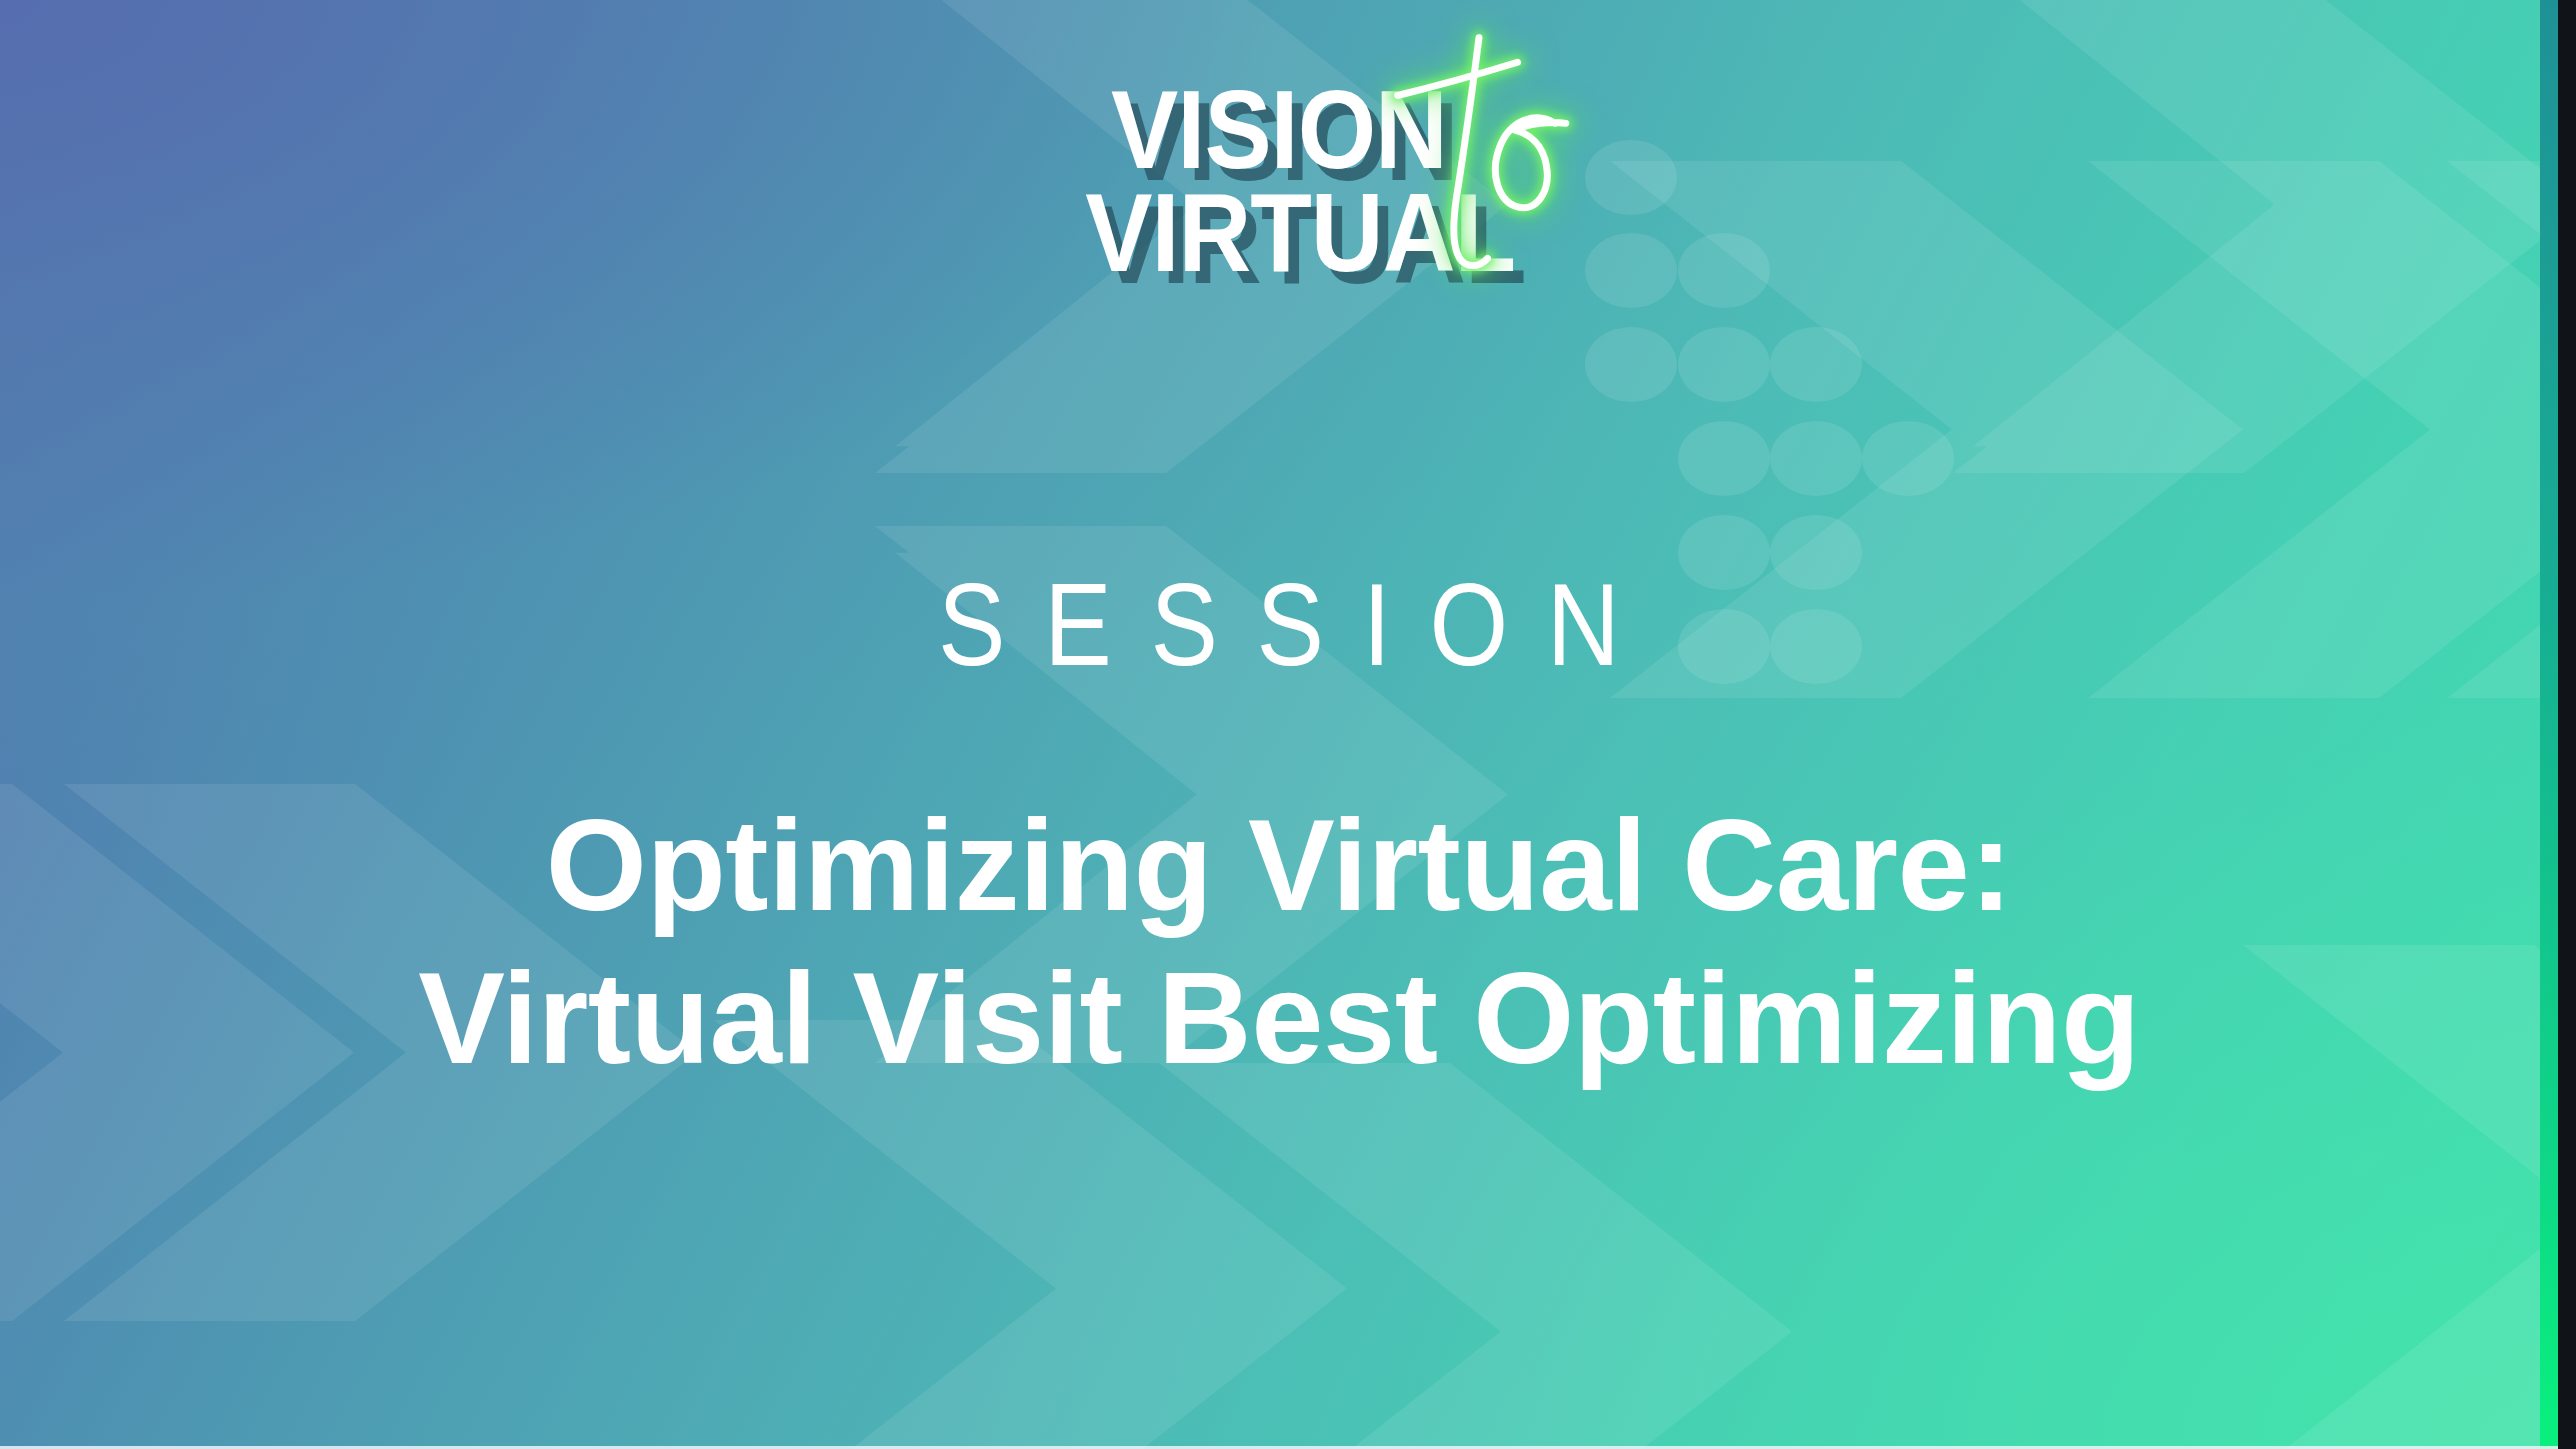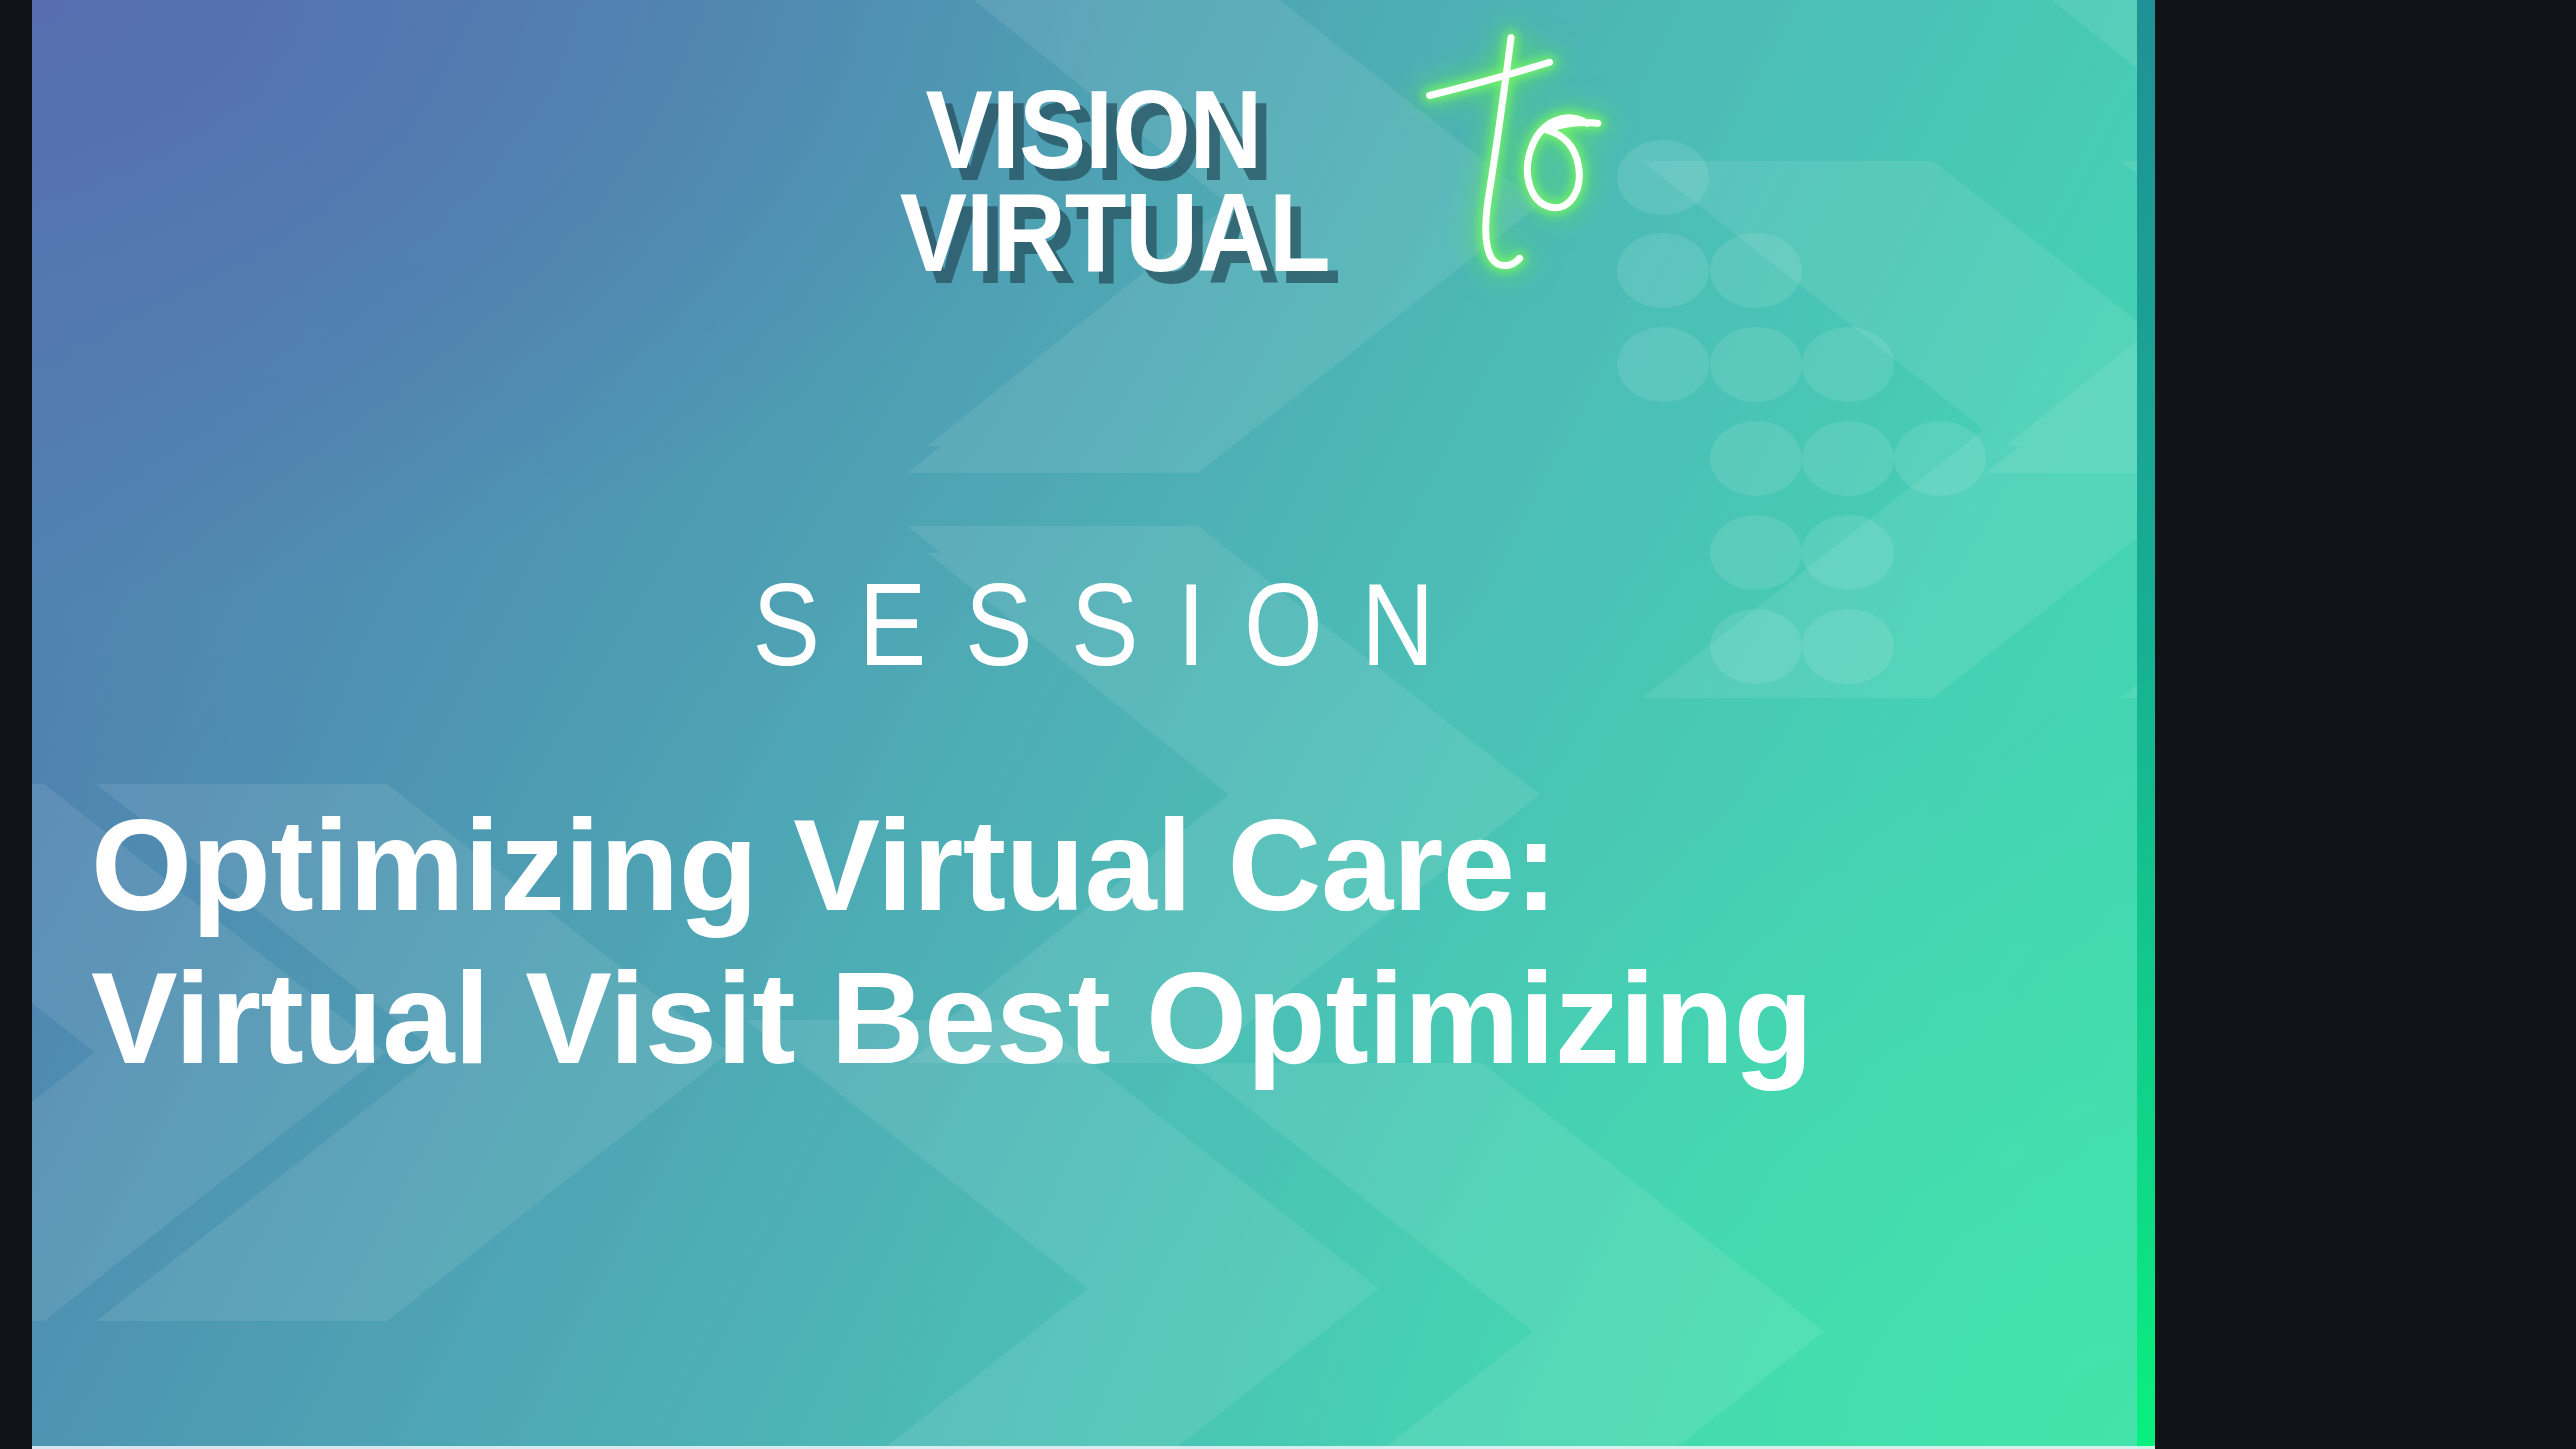--- a/index.html
+++ b/index.html
@@ -1,25 +1,24 @@
 <!DOCTYPE html>
 <html style="font-size:8.6px"><head>
 <meta charset="utf-8">
 <style>
   html,body{margin:0;padding:0;background:#101418;}
   *{box-sizing:border-box;}
 
   #slide{
     position:relative;
-    width:2123px;
+    width:2558px;
     height:1449px;
     overflow:hidden;
     font-family:"Liberation Sans", sans-serif;
     background:#4FABB4;
-    margin-left:32px;
   }
 
   
   .bg-base{
     position:absolute; inset:0;
     background:
       linear-gradient(118deg,
         #5473AD 0%,
         #5081B0 13%,
         #4E96B2 28%,
@@ -135,21 +134,21 @@
     text-indent:42px;
     line-height:1;
     transform:scaleX(.92) scaleY(1.06);
   }
 
   
   #title{
     position:absolute;
     left:0; right:0;
     top:789px;
-    text-align:left;
+    text-align:center;
     color:#ffffff;
     font-family:"Liberation Sans", sans-serif;
     font-weight:700;
     font-size:130px;
     line-height:1.18;
     letter-spacing:-0.5px;
     padding:0 59px;
   }
   #title .tline{ display:block; white-space:nowrap; }
 </style>

